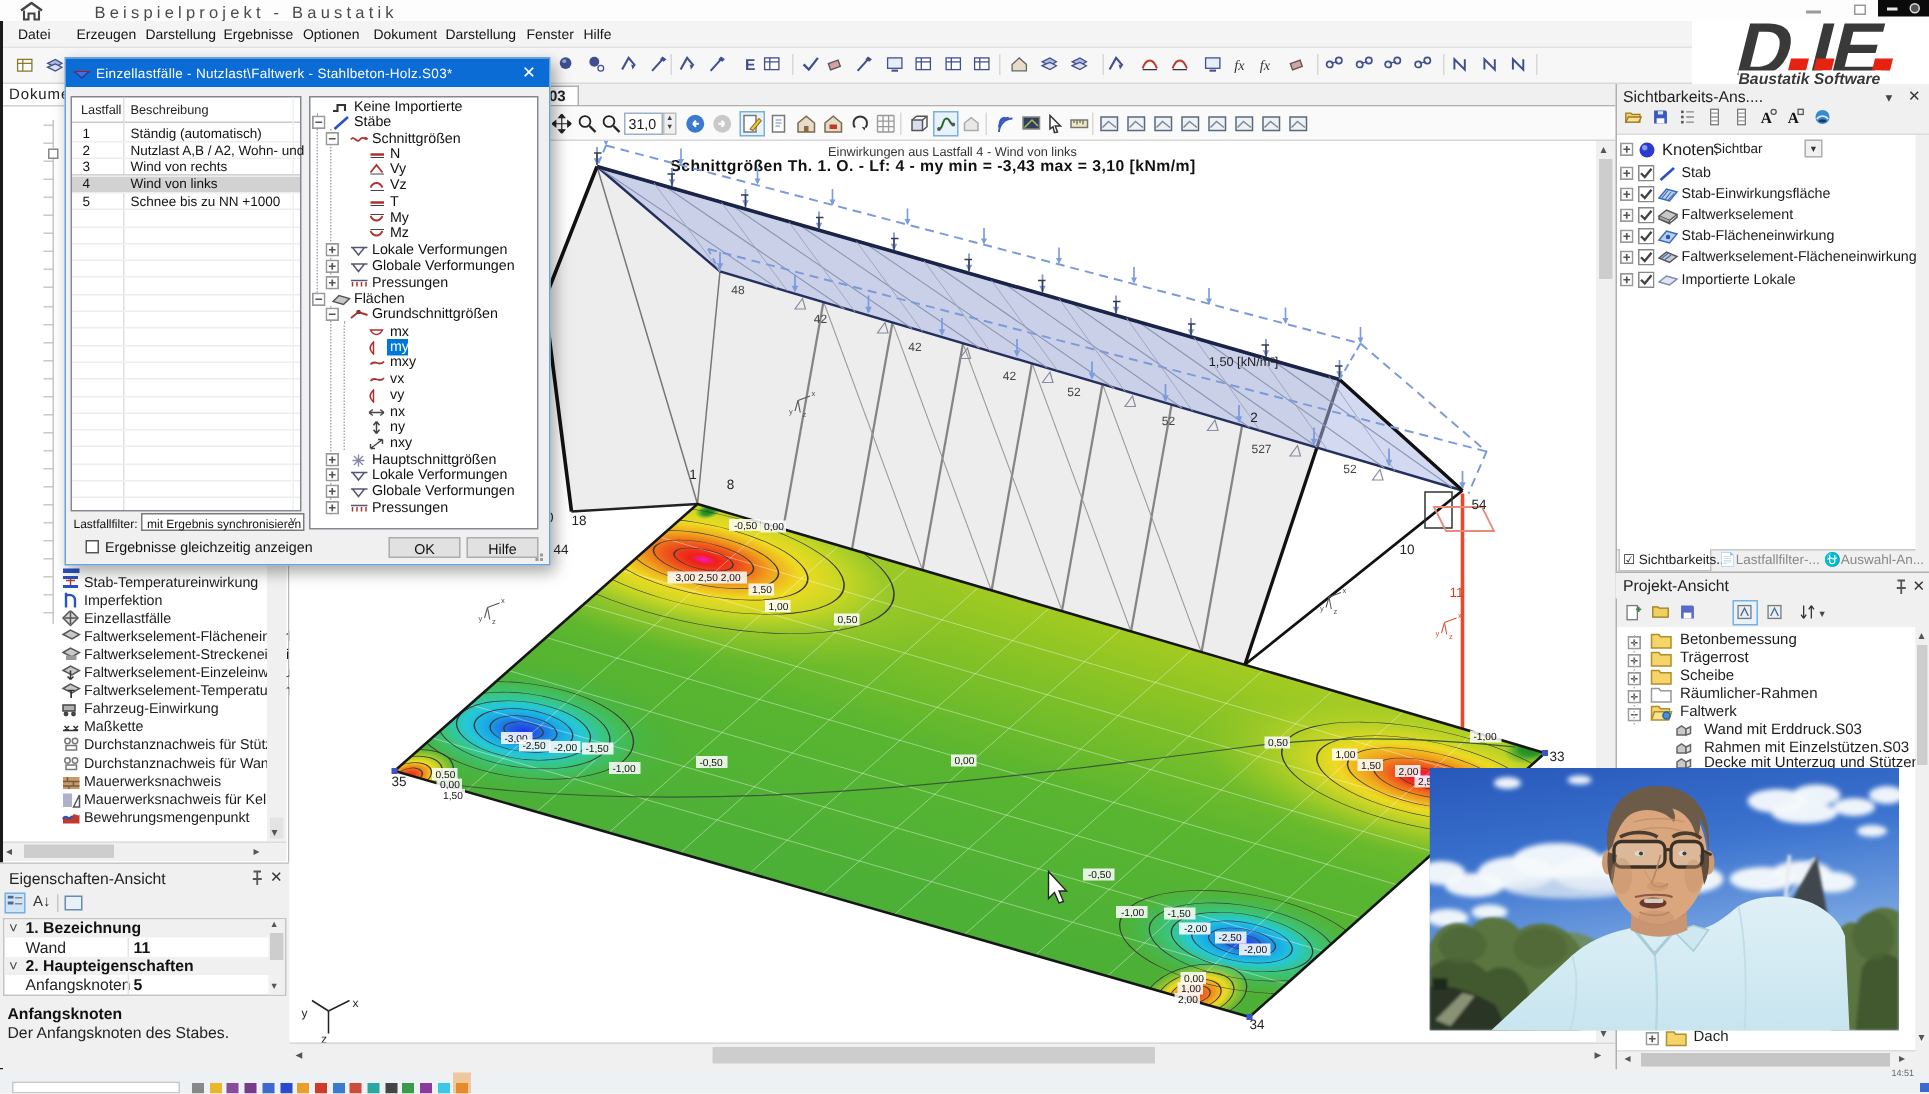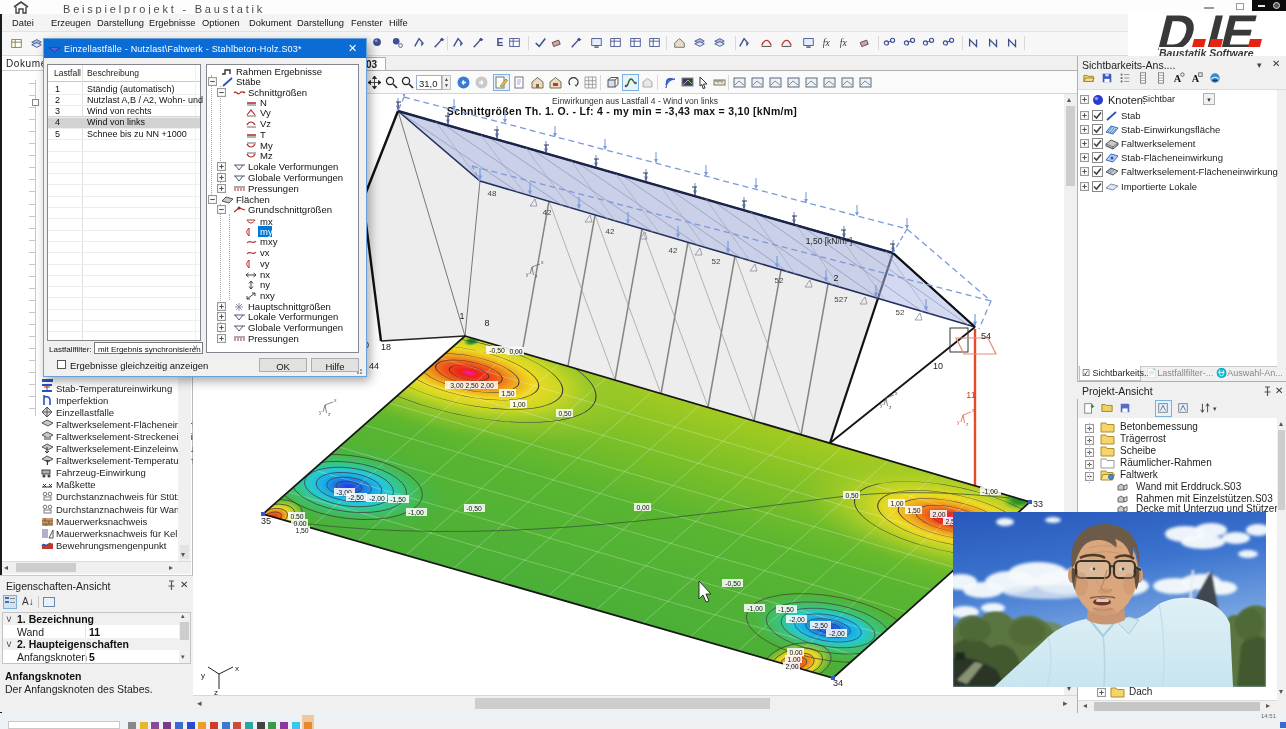--- a/index.html
+++ b/index.html
@@ -1256,21 +1256,21 @@
 <div style="position:absolute;left:48px;top:320.0px;width:152px;height:1px;background:#ededed;"></div>
 <div style="position:absolute;left:48px;top:331.3px;width:152px;height:1px;background:#ededed;"></div>
 <div style="position:absolute;left:206px;top:64px;width:153px;height:289px;background:#fff;border:1px solid #828790;"></div>
 <div style="position:absolute;left:211px;top:75px;width:1px;height:124px;border-left:1px dotted #aaa;"></div>
 <div style="position:absolute;left:220px;top:86px;width:1px;height:107px;border-left:1px dotted #aaa;"></div>
 <div style="position:absolute;left:220px;top:204px;width:1px;height:139px;border-left:1px dotted #aaa;"></div>
 <div style="position:absolute;left:229px;top:214px;width:1px;height:86px;border-left:1px dotted #aaa;"></div>
 <svg class="abs" style="left:221px;top:66.5px" width="13" height="10" viewBox="0 0 13 10">
     <path d="M1 7 H4 L4 3 H9 L9 7" fill="none" stroke="#333" stroke-width="1.4"></path>
   </svg>
-<span class="txt" style="left:236px;top:65.5px;font-size:9.5px;color:#111">Rahmen Ergebnisse</span>
+<span class="txt" style="left:236px;top:65.5px;font-size:9.5px;color:#111">Keine Importierte</span>
 <svg class="abs" style="left:208px;top:77.2px" width="9" height="9" viewBox="0 0 8 8">
     <rect x="0.5" y="0.5" width="7" height="7" fill="#fff" stroke="#999"></rect>
     <path d="M2 4 h4" stroke="#555"></path>
   </svg>
 <svg class="abs" style="left:221px;top:77.2px" width="13" height="10" viewBox="0 0 13 10">
     <path d="M2 9 L11 1" stroke="#2a52c0" stroke-width="1.7"></path>
   </svg>
 <span class="txt" style="left:236px;top:76.2px;font-size:9.5px;color:#111">Stäbe</span>
 <svg class="abs" style="left:217px;top:87.5px" width="9" height="9" viewBox="0 0 8 8">
     <rect x="0.5" y="0.5" width="7" height="7" fill="#fff" stroke="#999"></rect>

